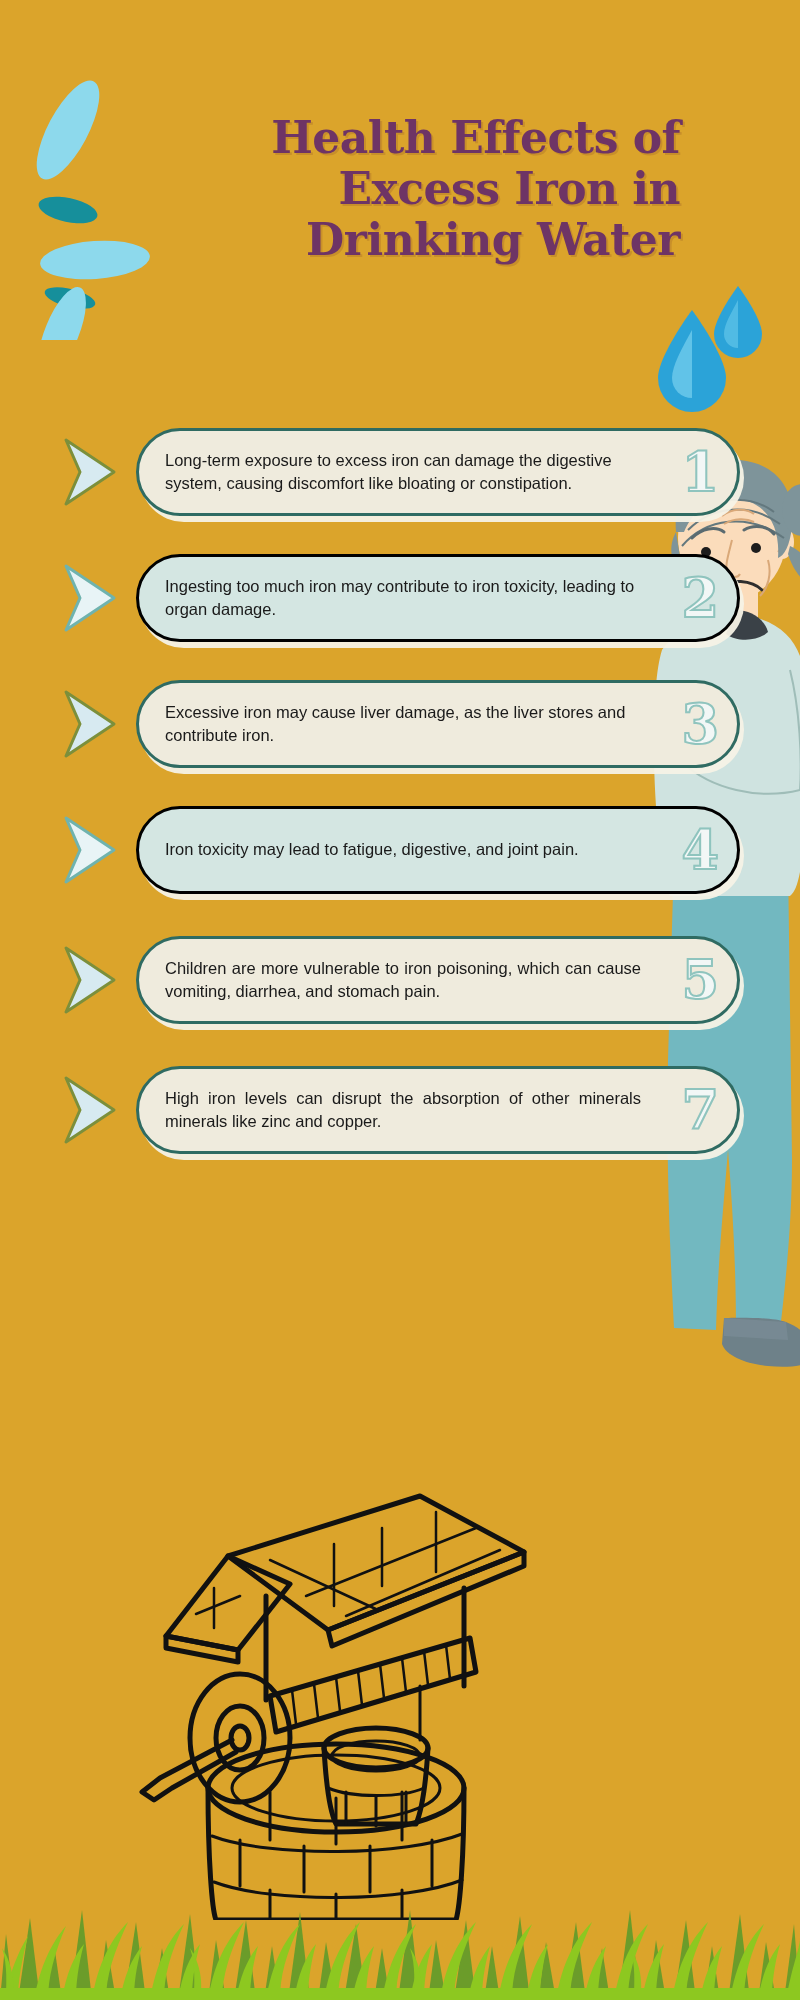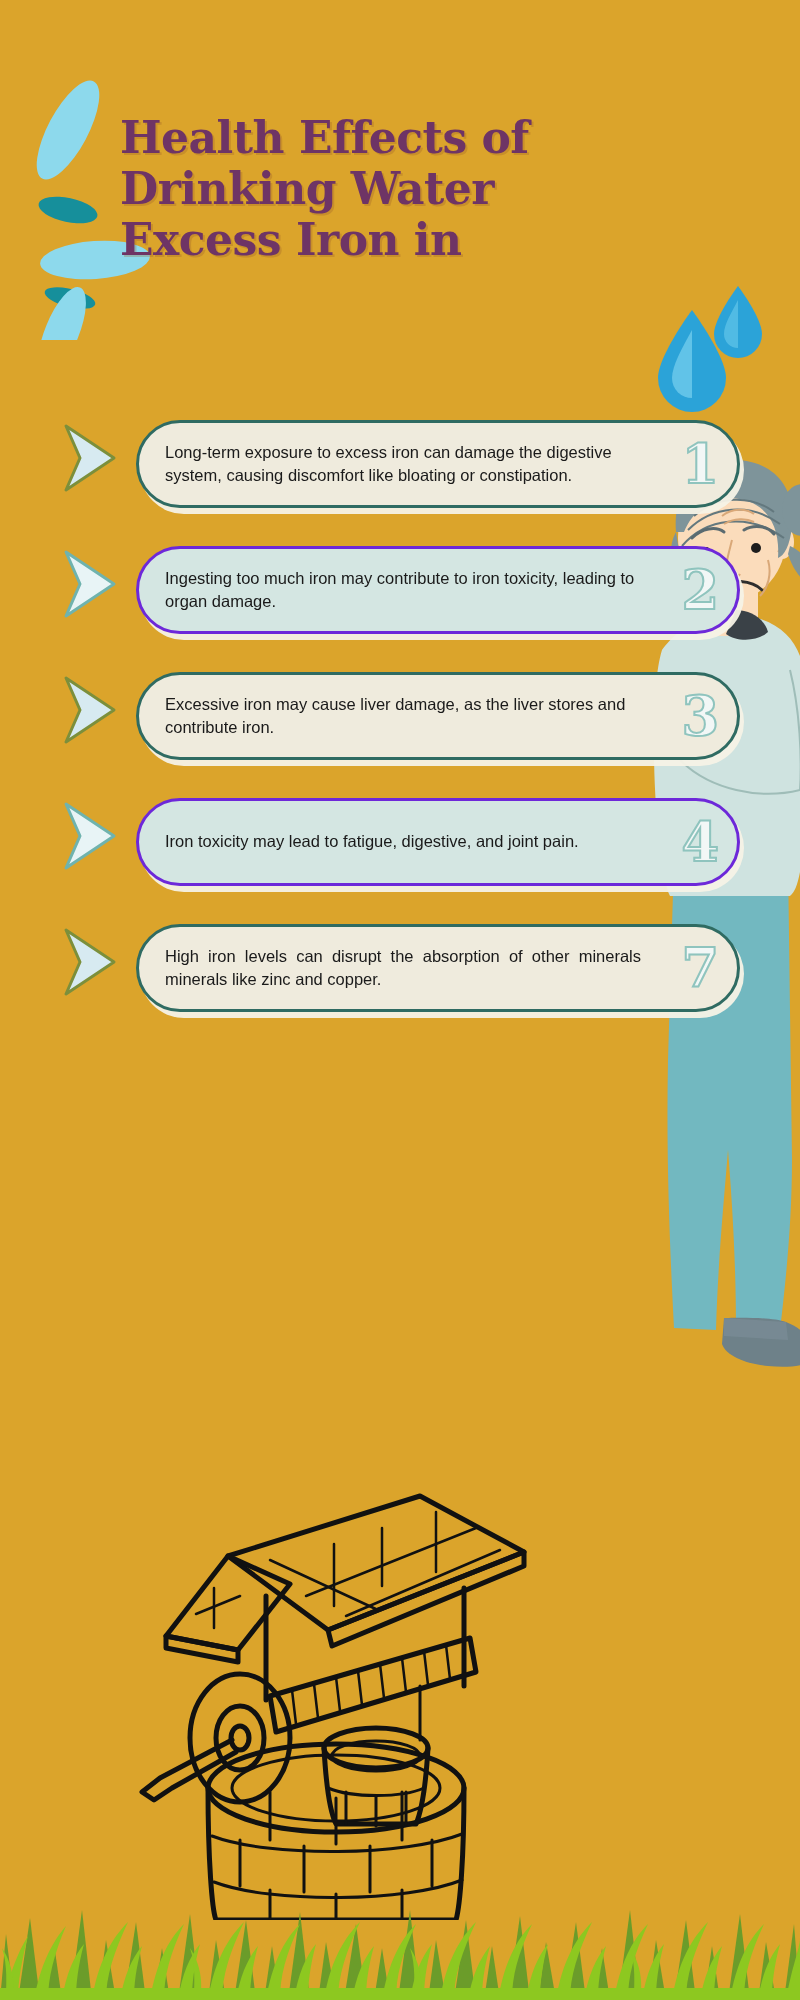--- a/index.html
+++ b/index.html
@@ -22,40 +22,40 @@
   .splash { position:absolute; left:0; top:60px; width:200px; height:280px; pointer-events:none; }
 
   
   .droplets { position:absolute; left:650px; top:280px; width:130px; height:140px; pointer-events:none; }
 
   
   .title {
     position:absolute;
     left:120px; top:112px;
     width:560px;
-    text-align:left;
+    text-align:right;
     font-family:"DejaVu Serif", serif;
     font-weight:bold;
     font-size:44px;
     line-height:1.16;
     color:#6E3465;
     letter-spacing:-0.5px;
     text-shadow:2px 2px 0 rgba(150,90,40,.28);
   }
   .title .ln { display:block; white-space:nowrap; }
 
   
   .person { position:absolute; left:640px; top:460px; width:180px; height:930px; pointer-events:none; }
 
   
   .cards { position:absolute; left:60px; top:420px; width:680px; }
   .row {
     position:relative;
     display:flex;
-    align-items:flex-start;
+    align-items:center;
     margin-bottom:22px;
     height:104px;
   }
   .row.tall { height:112px; }
 
   .chevron { position:relative; width:66px; height:76px; flex:0 0 66px; margin-right:10px; }
 
   .bubble {
     position:relative;
     flex:1 1 auto;
@@ -72,21 +72,21 @@
     line-height:1.42;
     color:#1A1A1A;
     position:relative;
     z-index:2;
   }
   .bubble .txt.justify { text-align:justify; }
 
   
   .bubble.cream { background:#EFEBDD; border:3px solid #2F6B62; }
   
-  .bubble.mint  { background:#D4E6E2; border:3px solid #6d28d9; }
+  .bubble.mint  { background:#D4E6E2; border:3px solid #000000; }
 
   .num {
     position:absolute;
     right:18px; top:50%;
     transform:translateY(-50%);
     font-family:"DejaVu Serif", serif;
     font-weight:bold;
     font-size:54px;
     line-height:1;
     z-index:1;
@@ -111,22 +111,22 @@
       <ellipse cx="68" cy="70" rx="20" ry="55" fill="#8DD9EC" transform="rotate(28 68 70)"></ellipse>
       <ellipse cx="68" cy="150" rx="30" ry="12" fill="#168F9B" transform="rotate(12 68 150)"></ellipse>
       <ellipse cx="95" cy="200" rx="55" ry="19" fill="#8DD9EC" transform="rotate(-4 95 200)"></ellipse>
       <ellipse cx="70" cy="238" rx="26" ry="9" fill="#168F9B" transform="rotate(14 70 238)"></ellipse>
       <ellipse cx="62" cy="272" rx="17" ry="48" fill="#8DD9EC" transform="rotate(22 62 272)"></ellipse>
     </svg>
   </div>
 
   <div class="title">
     <span class="ln">Health Effects of</span>
+    <span class="ln">Excess Iron in</span>
     <span class="ln">Drinking Water</span>
-    <span class="ln">Excess Iron in</span>
   </div>
 
   <div class="droplets">
     <svg width="130" height="140" viewBox="0 0 130 140">
       <path d="M88 6 C88 6 112 38 112 54 a24 24 0 0 1 -48 0 C64 38 88 6 88 6 Z" fill="#2BA3D8"></path>
       <path d="M88 20 C82 32 74 44 74 54 a14 14 0 0 0 14 14 Z" fill="#5FC3E8" opacity=".75"></path>
       <path d="M42 30 C42 30 76 76 76 98 a34 34 0 0 1 -68 0 C8 76 42 30 42 30 Z" fill="#2BA3D8"></path>
       <path d="M42 50 C32 68 22 86 22 98 a20 20 0 0 0 20 20 Z" fill="#6FCBEC" opacity=".8"></path>
     </svg>
   </div>
@@ -223,20 +223,31 @@
         <svg width="66" height="76" viewBox="0 0 66 76">
           <path d="M6 6 L54 38 L6 70 L20 38 Z" fill="#E8F4F6" stroke="#6FB3AE" stroke-width="3" stroke-linejoin="round"></path>
         </svg>
       </div>
       <div class="bubble mint">
         <div class="txt">Iron toxicity may lead to fatigue, digestive, and joint pain.</div>
         <div class="num">4</div>
       </div>
     </div>
 
+    <div class="row tall">
+      <div class="chevron">
+        <svg width="66" height="76" viewBox="0 0 66 76">
+          <path d="M6 6 L54 38 L6 70 L20 38 Z" fill="#D7EAF1" stroke="#7C8F3B" stroke-width="3" stroke-linejoin="round"></path>
+        </svg>
+      </div>
+      <div class="bubble cream">
+        <div class="txt justify">Children are more vulnerable to iron poisoning, which can cause vomiting, diarrhea, and stomach pain.</div>
+        <div class="num">5</div>
+      </div>
+    </div>
 
 
     <div class="row">
       <div class="chevron">
         <svg width="66" height="76" viewBox="0 0 66 76">
           <path d="M6 6 L54 38 L6 70 L20 38 Z" fill="#D7EAF1" stroke="#7C8F3B" stroke-width="3" stroke-linejoin="round"></path>
         </svg>
       </div>
       <div class="bubble cream">
         <div class="txt justify">High iron levels can disrupt the absorption of other minerals minerals like zinc and copper.</div>

